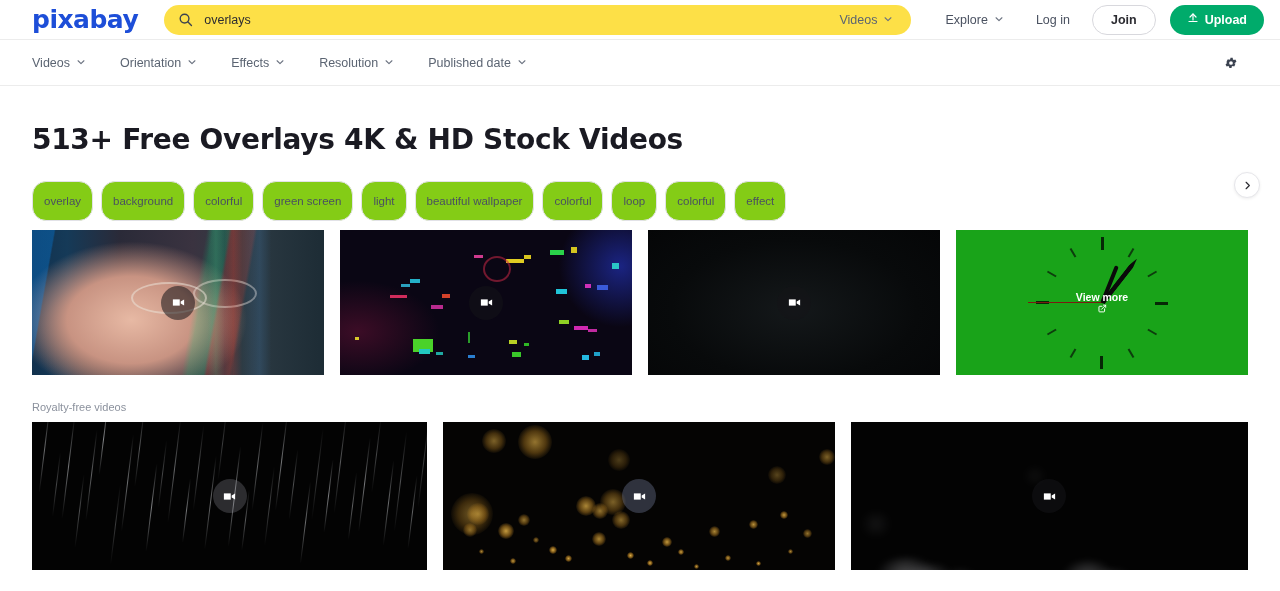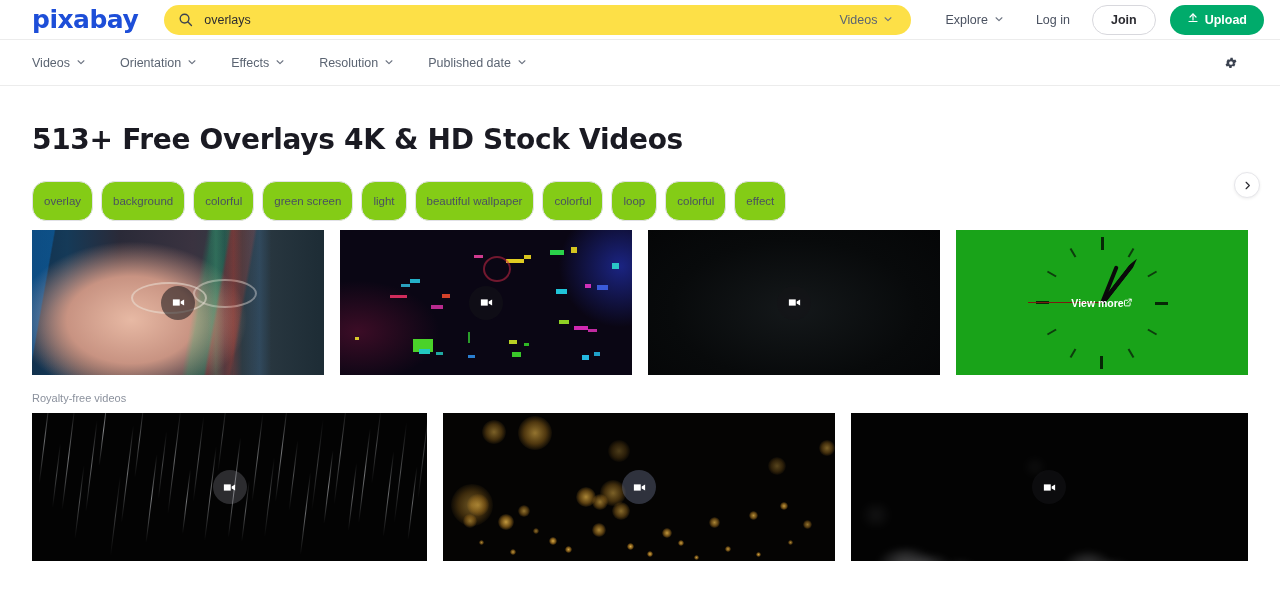--- a/index.html
+++ b/index.html
@@ -151,37 +151,37 @@
   }
   .card {
     position: relative; overflow: hidden; cursor: pointer;
     background: #111;
   }
   .card.sp { width: 294px; height: 145px; }
   .grid-free { display: flex; gap: 16px; margin-top: 9px; }
   .card.fr { height: 148px; }
 
   .section-label {
-    margin-top: 17px; font-size: 11px; color: #8b919d;
+    margin-top: 26px; font-size: 11px; color: #8b919d;
   }
 
   .play-badge {
     position: absolute; left: 50%; top: 50%;
     transform: translate(-50%,-50%);
     width: 34px; height: 34px; border-radius: 50%;
     background: rgba(20,20,24,.55);
     display: flex; align-items: center; justify-content: center;
     pointer-events: none;
   }
   .view-more {
     position: absolute; left: 50%; top: 50%;
     transform: translate(-50%,-50%);
     display: flex; align-items: center; gap: 0;
     color: #fff; font-size: 10.5px; font-weight: 600;
-    white-space: nowrap; z-index: 4;
+    white-space: nowrap; z-index: 4; flex-direction: column;
   }
 
   
   .art-woman { position:absolute; inset:0;
     background:
       linear-gradient(100deg, rgba(0,140,255,.30) 0 7%, rgba(0,0,0,0) 7.5% 55%, rgba(0,200,120,.22) 57% 62%, rgba(255,60,40,.18) 63% 70%, rgba(0,0,0,0) 71%),
       radial-gradient(ellipse 55% 75% at 34% 62%, #e7b9a4 0%, #c89382 40%, rgba(60,40,45,0) 72%),
       radial-gradient(ellipse 30% 55% at 22% 75%, #6b4a3e 0%, rgba(40,25,22,0) 70%),
       linear-gradient(90deg,#12314d 0%, #153a58 12%, #2a2a38 30%, #3a3340 55%, #2d3b44 72%, #1d2c35 100%);
   }

